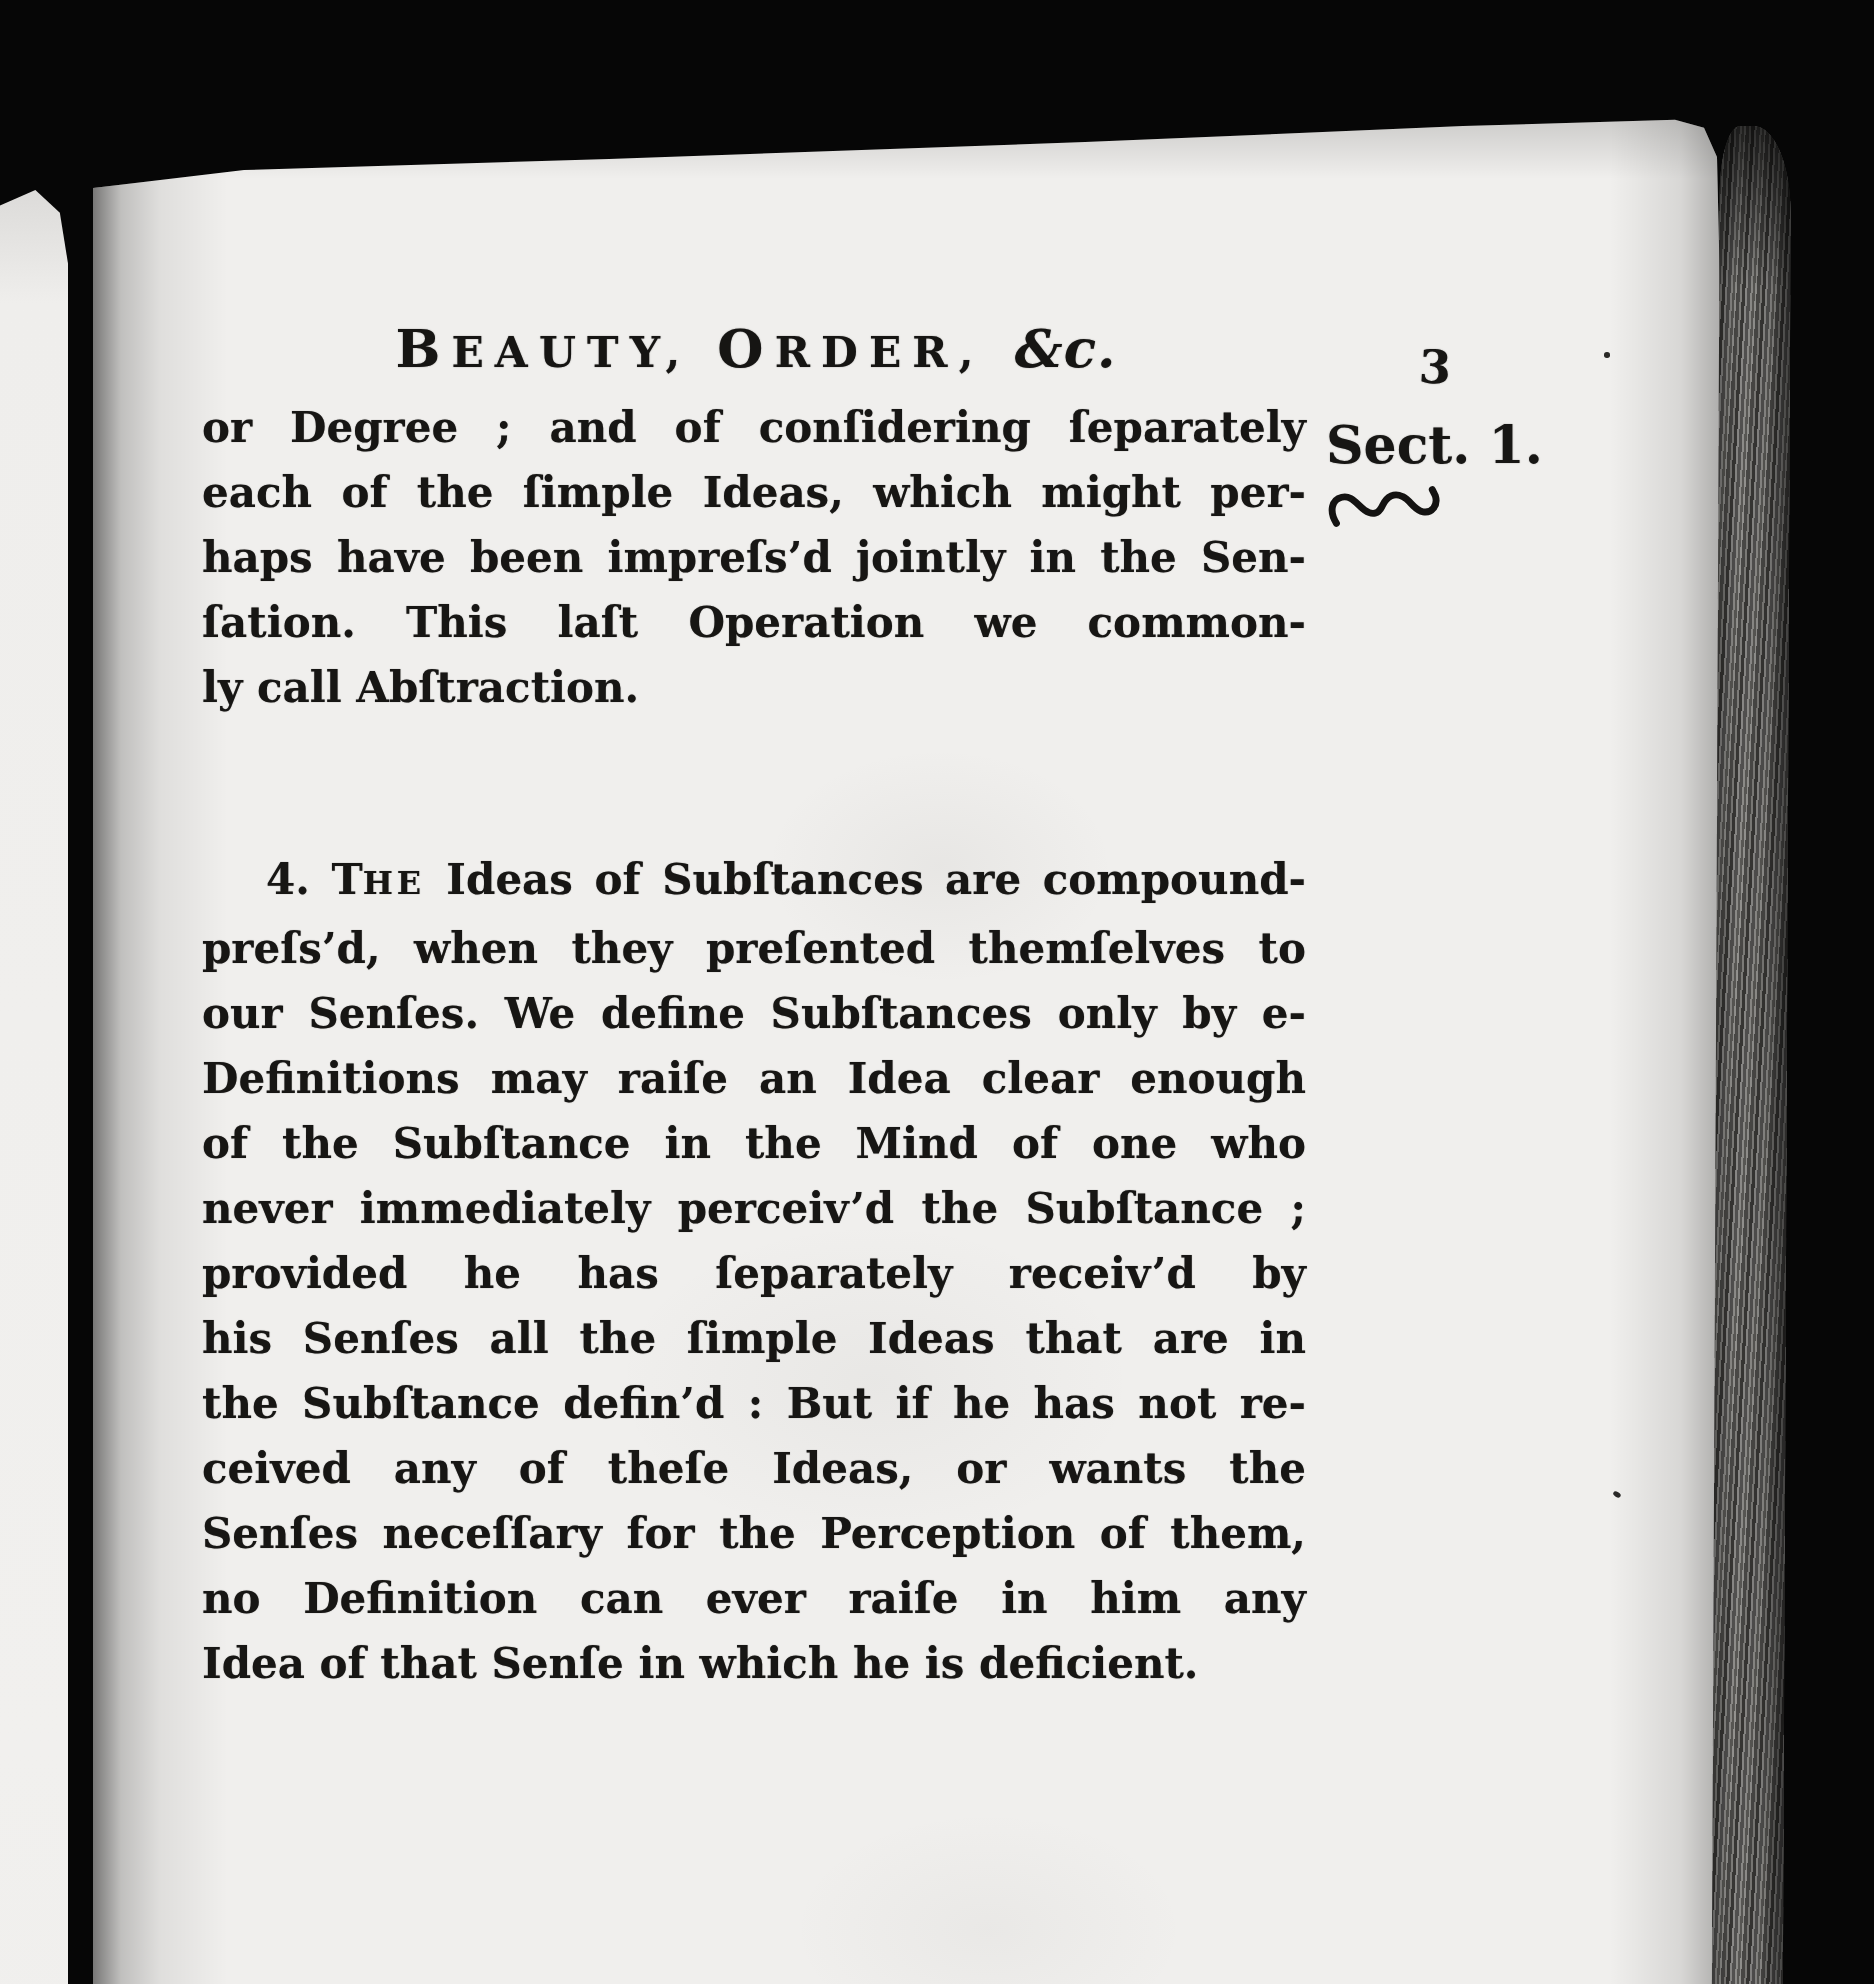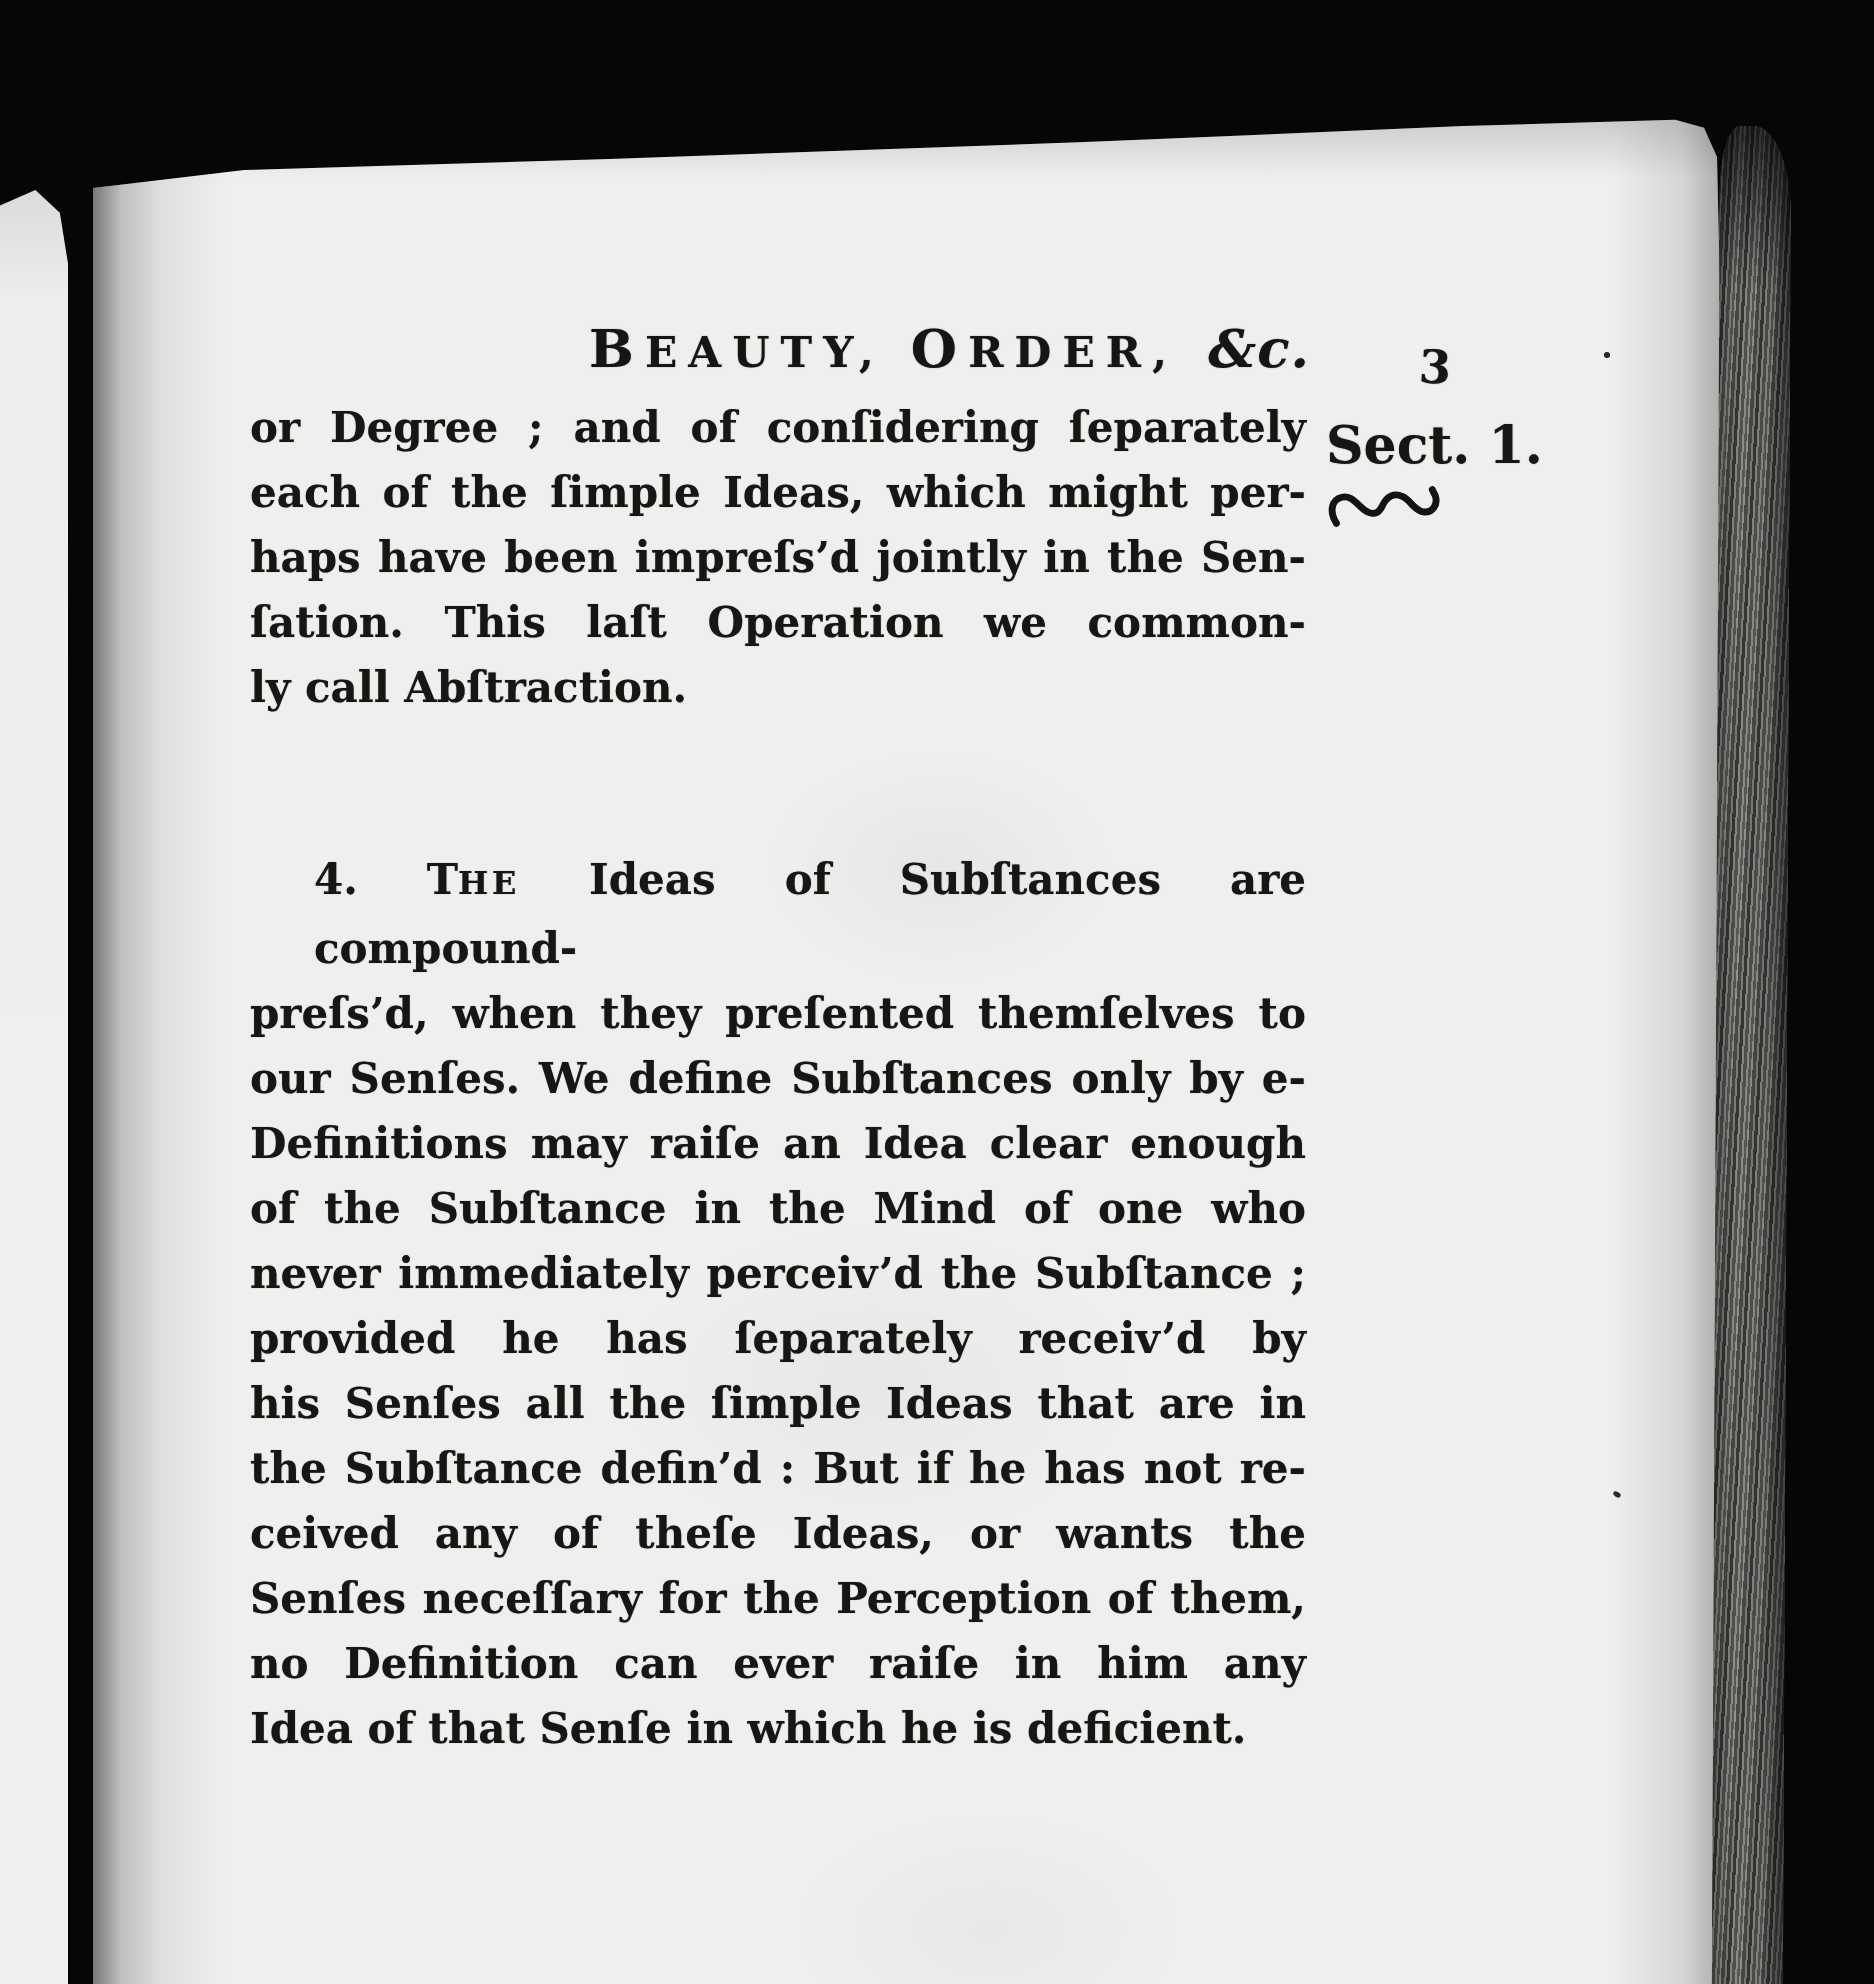--- a/index.html
+++ b/index.html
@@ -42,21 +42,21 @@
     transform:rotate(.25deg);
   }
   .fore-edge::after{
     content:"";position:absolute;inset:0;border-radius:inherit;
     background:
       linear-gradient(180deg, rgba(0,0,0,.65), rgba(0,0,0,0) 6%, rgba(0,0,0,0) 88%, rgba(0,0,0,.7)),
       linear-gradient(90deg, rgba(0,0,0,.28), rgba(0,0,0,0) 30%, rgba(0,0,0,.10) 70%, rgba(0,0,0,.5) 97%);
   }
   .header{
     position:absolute;left:109px;top:198px;width:1108px;height:67px;
-    text-align:right;white-space:nowrap;
+    text-align:center;white-space:nowrap;
     font-size:53px;font-weight:bold;letter-spacing:.21em;color:#161513;
     text-shadow:0 0 1.2px rgba(25,23,21,.55);
   }
   .header .hsc{font-size:.80em;}
   .header .etc{font-style:italic;letter-spacing:.02em;padding-left:.08em;}
   .pagenum{
     position:absolute;left:1326px;top:221px;
     font-size:46px;font-weight:bold;color:#171614;transform:rotate(3deg);
     text-shadow:0 0 1.2px rgba(25,23,21,.5);
   }
@@ -64,21 +64,21 @@
     position:absolute;left:1233px;top:295px;
     font-size:52px;font-weight:bold;color:#171614;white-space:nowrap;
     text-shadow:0 0 1.2px rgba(25,23,21,.5);
   }
   .flourish{position:absolute;left:1235px;top:354px;width:115px;height:60px;}
   .text{
     position:absolute;left:109px;top:276px;width:1104px;
     font-size:42px;line-height:65px;font-weight:bold;color:#171614;
     text-shadow:0 0 1px rgba(30,28,26,.5);
   }
-  .line{text-align:left;margin-left:48px;}
+  .line{text-align:left;}
   .line.just{text-align:justify;text-align-last:justify;text-justify:inter-word;}
   .line .sc{font-size:.76em;letter-spacing:.12em;}
   .line.indent{padding-left:64px;}
   .para + .para{margin-top:127px;}
   .speck{position:absolute;background:#2a2927;border-radius:50%;}
   .s1{left:1511px;top:233px;width:5.6px;height:5.6px;}
   .s2{left:1520px;top:1373px;width:8px;height:4.8px;transform:rotate(30deg);}
 </style>
 </head>
 <body>

